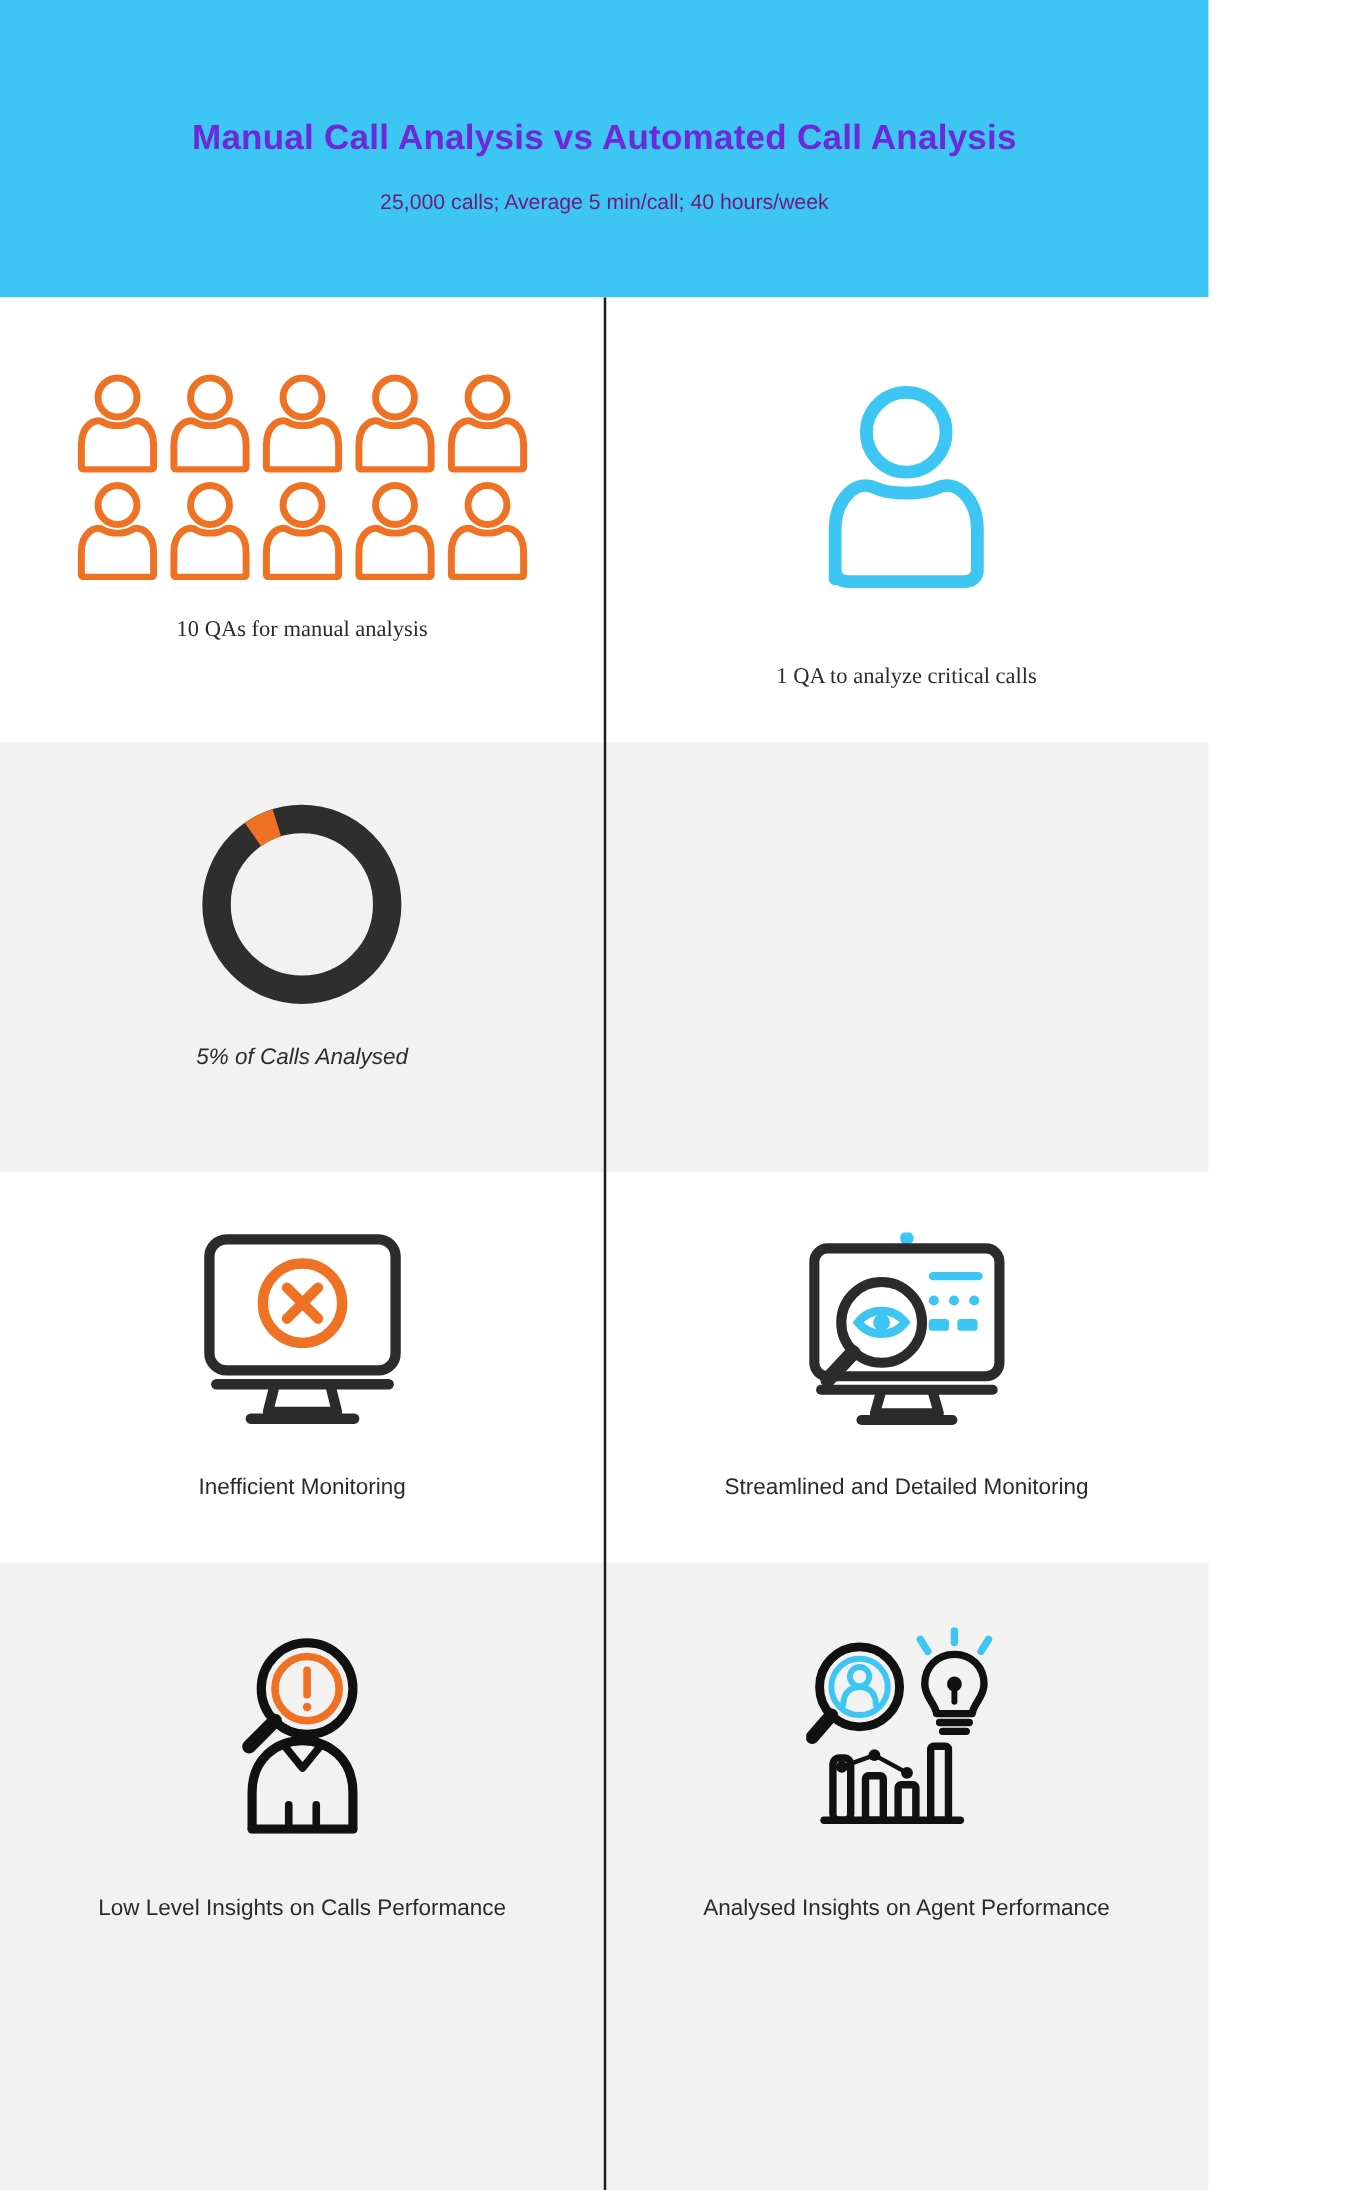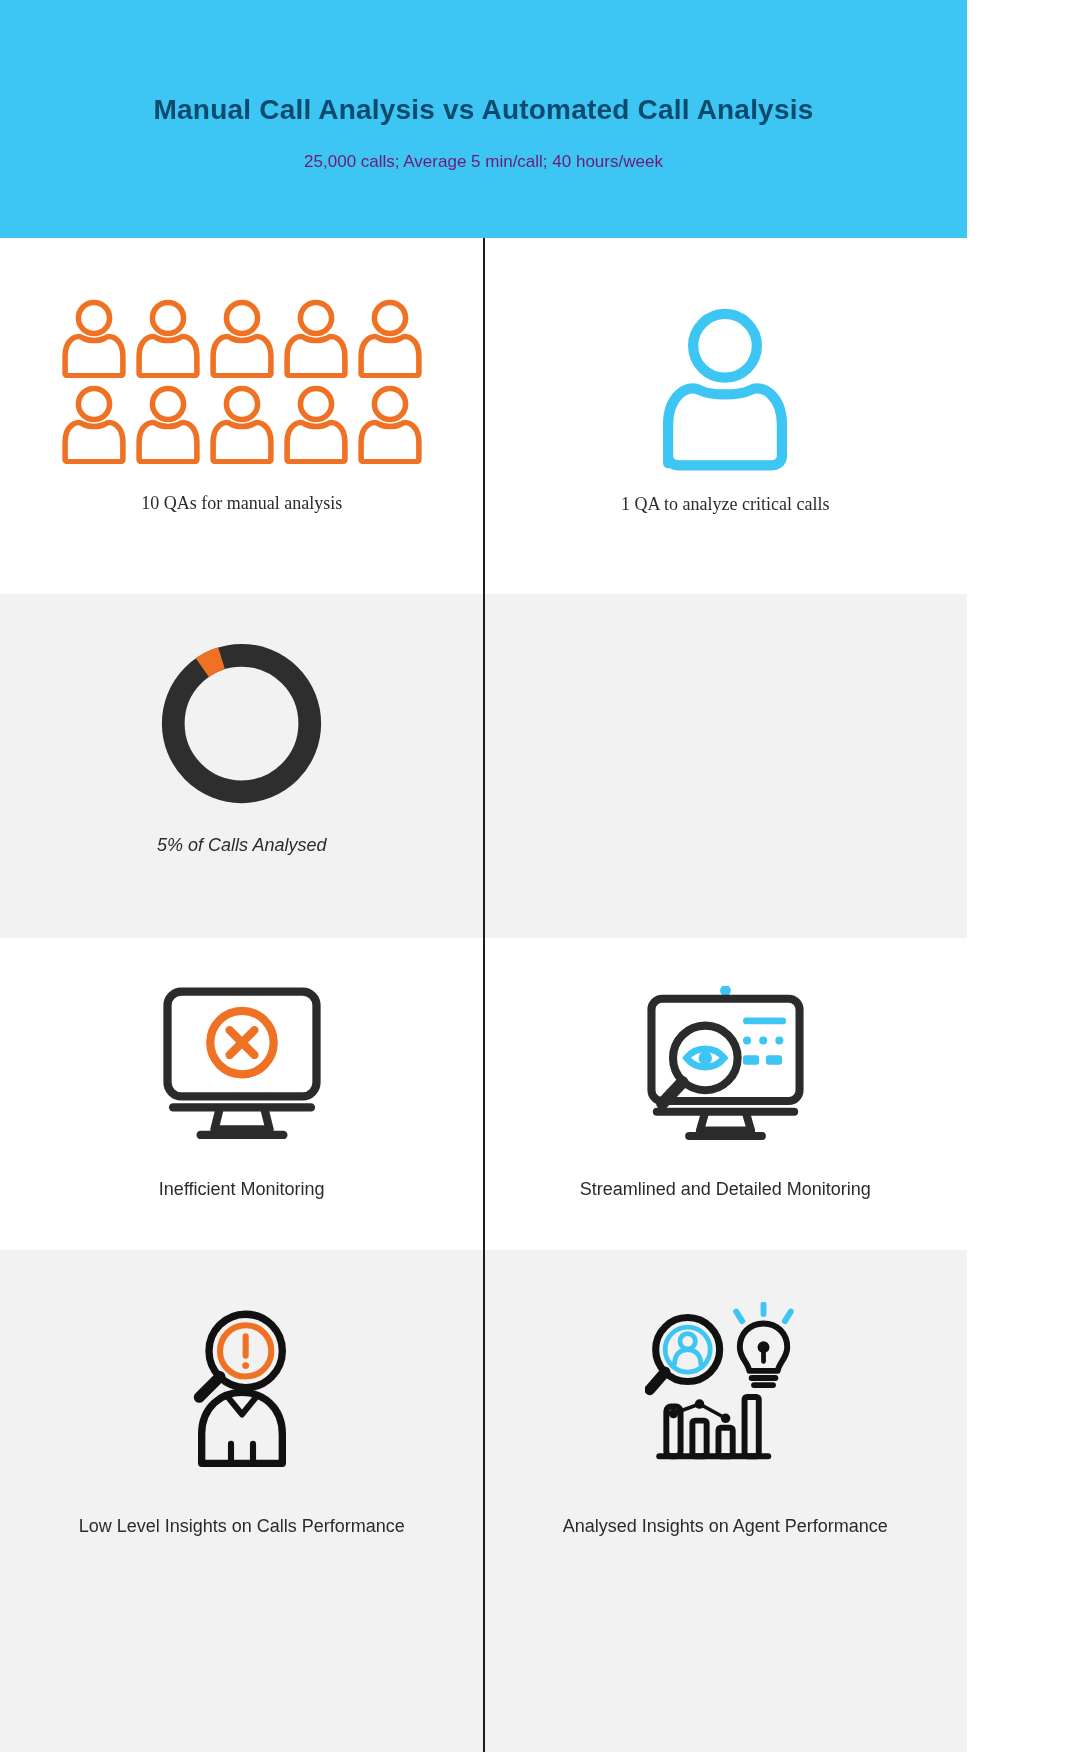--- a/index.html
+++ b/index.html
@@ -21,21 +21,21 @@
   .header {
     height: 238px;
     background: #3dc5f3;
     display: flex;
     flex-direction: column;
     align-items: center;
     justify-content: center;
     padding-top: 28px;
   }
   .header-title {
-    color: #0c4a6e;
+    color: #6d28d9;
     font-size: 28px;
     font-weight: bold;
     letter-spacing: 0.2px;
     text-align: right;
   }
   .header-subtitle {
     color: #701a75;
     font-size: 17px;
     margin-top: 26px;
     text-align: center;
@@ -85,21 +85,21 @@
   .row-people .cell { padding-top: 60px; font-family: Liberation Serif, serif; }
   .people-grid {
     display: grid;
     grid-template-columns: repeat(5, 74px);
     grid-gap: 6px 0px;
     justify-items: center;
   }
   .people-grid .person { width: 68px; height: 80px; }
   .single-person { width: 140px; height: 165px; margin-top: 8px; }
   .row-people .cap-people { margin-top: 28px; }
-  .row-people .cap-single { margin-top: 22px; }
+  .row-people .cap-single { margin-top: 58px; }
 
   
   .row-donuts { height: 344px; }
   .row-donuts .cell { padding-top: 42px; }
   .donut { width: 175px; height: 175px; }
   .row-donuts .caption { margin-top: 23px; font-style: italic; }
 
   
   .row-monitors { height: 312px; }
   .row-monitors .cell { padding-top: 48px; }

